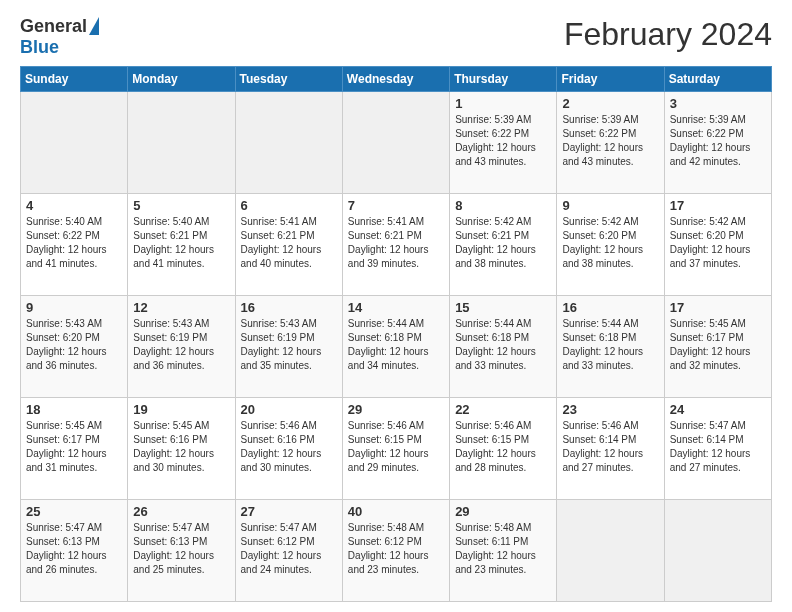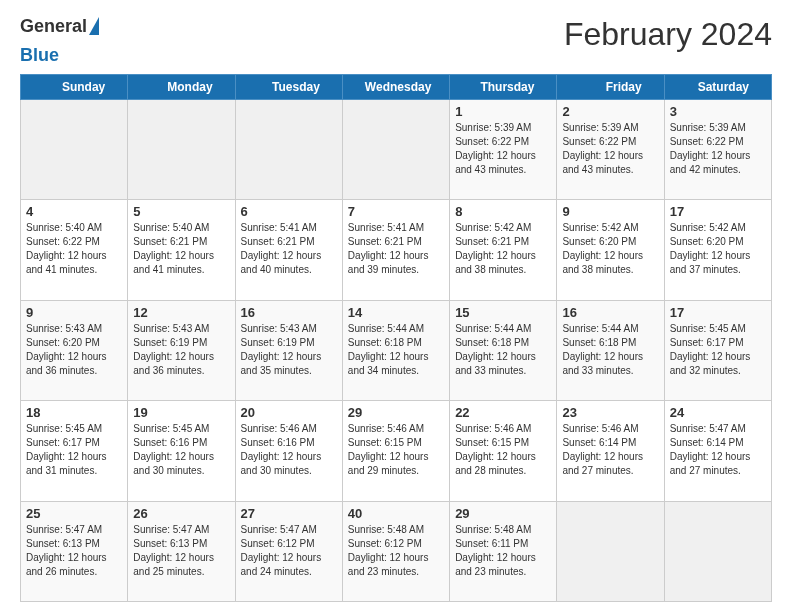--- a/index.html
+++ b/index.html
@@ -20,21 +20,20 @@
     .header {
       display: flex;
       justify-content: space-between;
       align-items: flex-start;
       margin-bottom: 8px;
     }
     .logo {
       display: flex;
       flex-direction: column;
       align-items: flex-start;
-      gap: 8px;
     }
     .logo-text {
       display: flex;
       align-items: center;
     }
     .logo-general {
       font-size: 18px;
       font-weight: bold;
       color: #333;
     }
@@ -70,23 +69,23 @@
       width: 100%;
       table-layout: fixed;
     }
     .calendar thead tr {
       background-color: #1a6faf;
     }
     .calendar thead th {
       color: #fff;
       font-size: 12px;
       font-weight: bold;
-      padding: 5px 22px;
+      padding: 5px 4px;
       border: 1px solid #4a8fc4;
-      text-align: right;
+      text-align: left;
     }
     .calendar tbody tr {
       height: 80px;
     }
     .calendar tbody td {
       border: 1px solid #ccc;
       vertical-align: top;
       padding: 4px 5px;
       font-size: 9.5px;
       color: #333;

